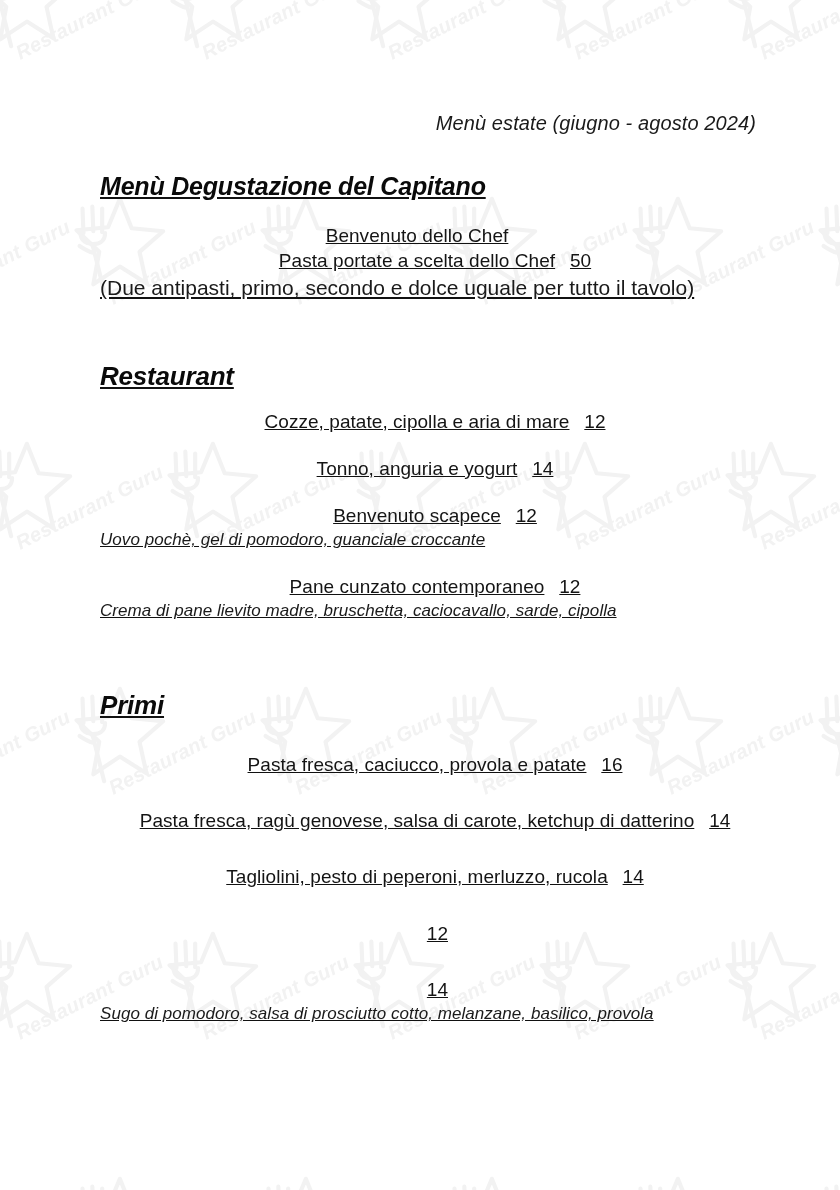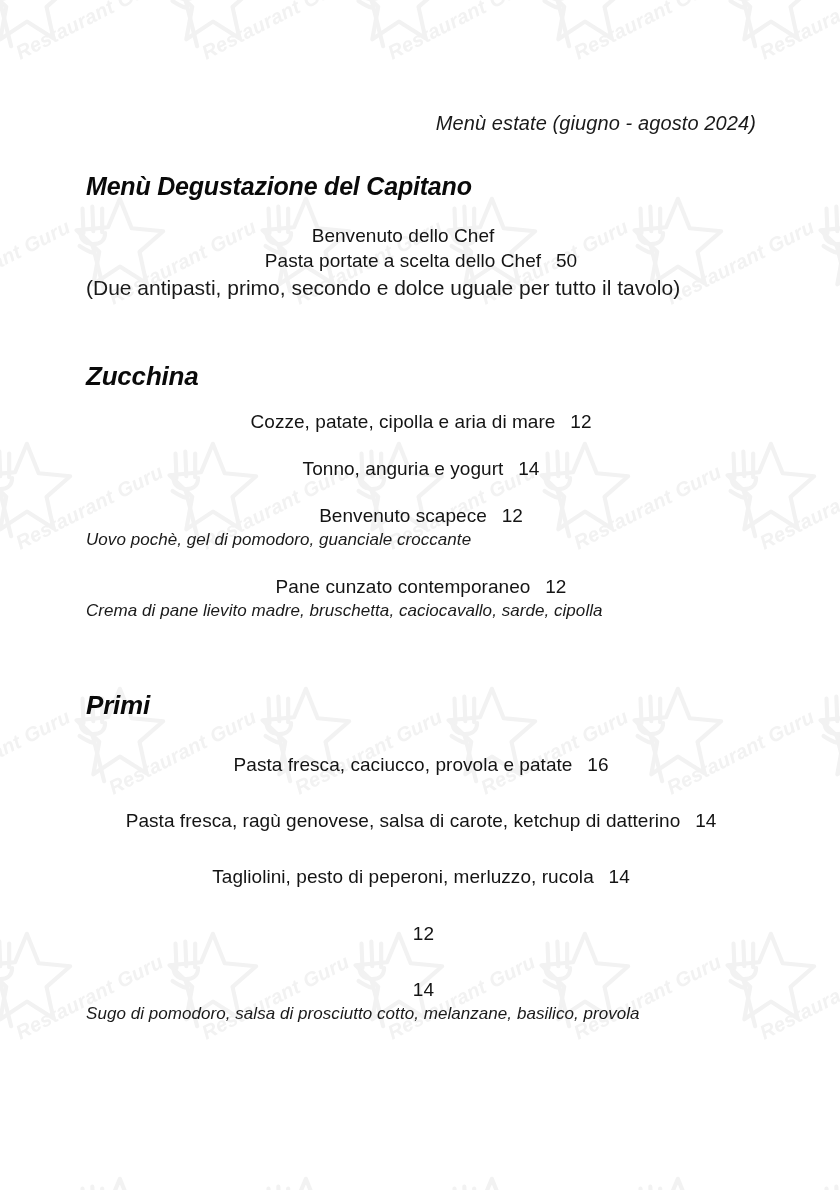--- a/index.html
+++ b/index.html
@@ -67,23 +67,24 @@
     width: 670px;
     text-align: right;
     font-size: 20px;
     font-style: italic;
     color: #1a1a1a;
     letter-spacing: 0.1px;
   }
 
   .content {
     position: absolute;
-    left: 86px;
+    left: 100px;
     top: 172px;
     width: 670px;
+    text-decoration: underline;
   }
 
   .section {
     margin: 0;
   }
   .section-title {
     font-size: 25px;
     font-weight: 700;
     font-style: italic;
     color: #0a0a0a;
@@ -649,21 +650,21 @@
           </div>
           <div class="item-note">(Due antipasti, primo, secondo e dolce uguale per tutto il tavolo)</div>
         </div>
 
       </div>
     </div>
 
     <div class="spacer-lg"></div>
 
     <div class="section">
-      <div class="section-title sub">Zucchina</div>
+      <div class="section-title sub">Restaurant</div>
       <div class="items list-antipasti">
 
         <div class="item">
           <div class="item-row">
             <div class="item-name">Cozze, patate, cipolla e aria di mare</div>
             <div class="item-price">12</div>
           </div>
         </div>
 
         <div class="item">

